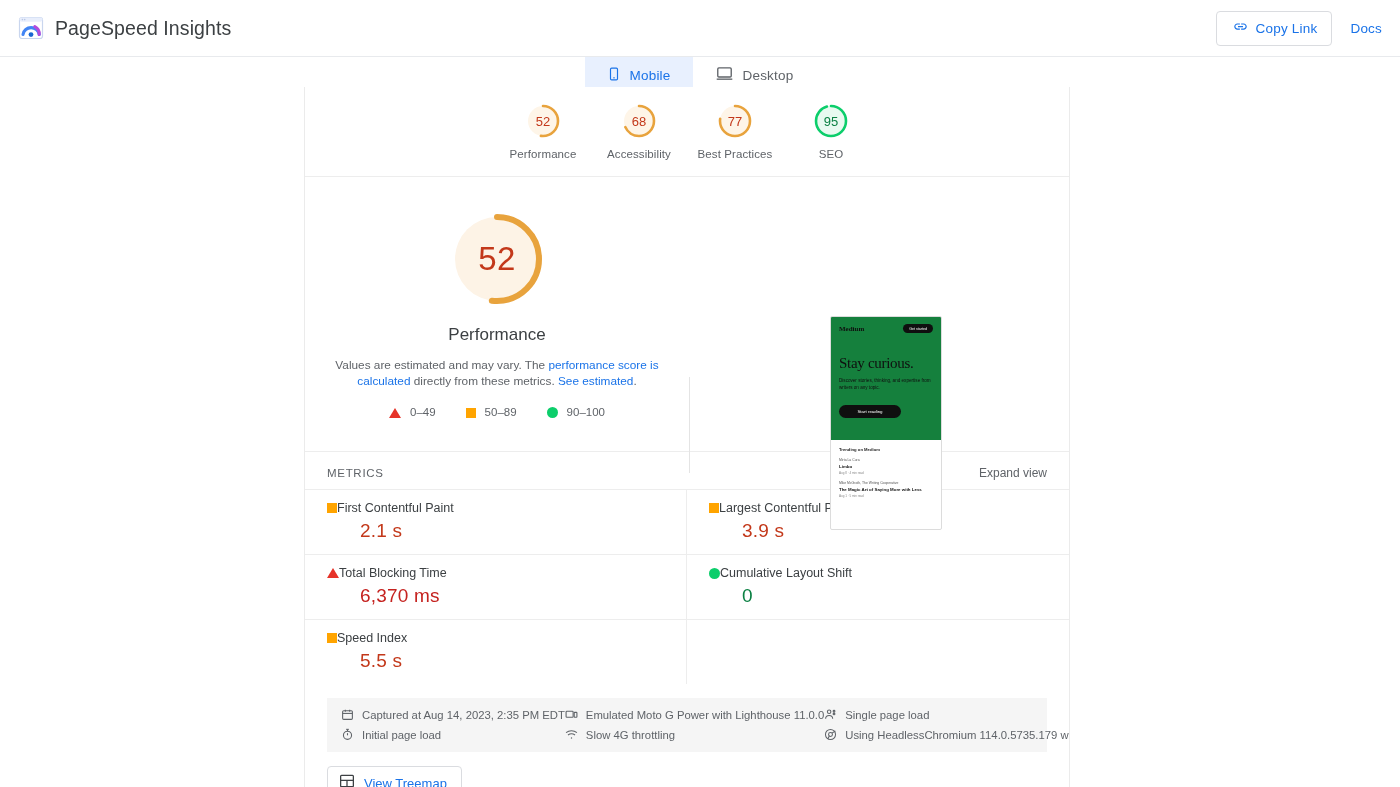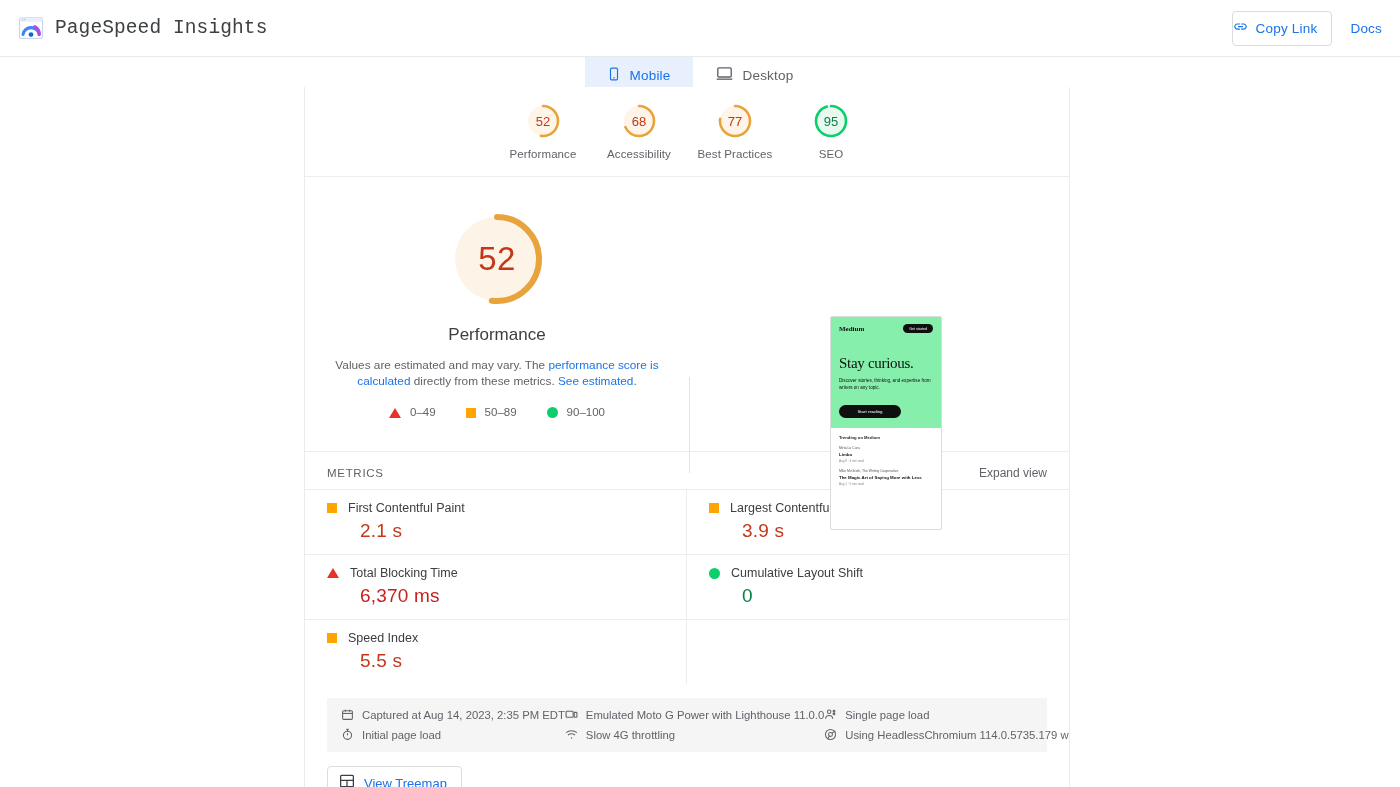--- a/index.html
+++ b/index.html
@@ -15,29 +15,29 @@
   .topbar {
     position: absolute; left: 0; top: 0; width: 1400px; height: 57px;
     background: #ffffff;
     border-bottom: 1px solid #e8eaed;
     display: flex; align-items: center;
   }
   .brand { display: flex; align-items: center; gap: 11px; padding-left: 18px; }
   .brand-logo { width: 26px; height: 26px; position: relative; flex: 0 0 auto; }
   .brand-title {
     font-size: 19.5px; color: #3c4043; letter-spacing: .1px;
-    font-family: Liberation Mono, monospace; font-weight: 400;
+    font-family: Liberation Sans, sans-serif; font-weight: 400;
   }
   .topbar-right {
     margin-left: auto; display: flex; align-items: center; gap: 18px; padding-right: 18px;
   }
   .copy-link-btn {
     display: flex; align-items: center; gap: 8px;
     border: 1px solid #dadce0; border-radius: 4px;
-    padding: 7px 14px 7px 0; background: #fff; cursor: pointer;
+    padding: 7px 14px 7px 16px; background: #fff; cursor: pointer;
   }
   .copy-link-btn .lbl { font-size: 13.5px; color: #1a73e8; font-weight: 500; letter-spacing:.2px;}
   .docs-link { font-size: 13.5px; color: #1a73e8; text-decoration: none; cursor: pointer; letter-spacing:.2px;}
 
   
   .tabs-row {
     position: absolute; left: 0; top: 57px; width: 1400px; height: 36px;
     display: flex; justify-content: center; align-items: stretch;
   }
   .tab {
@@ -104,21 +104,21 @@
   .sw-sq { width: 10px; height: 10px; background: #ffa400; }
   .sw-ci { width: 11px; height: 11px; border-radius: 50%; background: #0cce6b; }
 
   
   .phone-thumb {
     position: absolute; left: 525px; top: 139px;
     width: 112px; height: 214px;
     border: 1px solid #dcdcdc; border-radius: 2px;
     background: #fff; overflow: hidden;
   }
-  .pt-hero { background: #86efac; padding: 7px 8px 10px 8px; }
+  .pt-hero { background: #15803d; padding: 7px 8px 22px 8px; }
   .pt-topbar { display: flex; align-items: center; justify-content: space-between; }
   .pt-logo { font-size: 7px; font-weight: bold; color: #0f0f0f; font-family: "Liberation Serif", serif; }
   .pt-pill { background: #0f0f0f; color: #fff; font-size: 3.6px; border-radius: 7px; padding: 2.5px 6px; }
   .pt-h1 { font-family: "Liberation Serif", serif; font-size: 15px; color: #0f0f0f; margin-top: 22px; letter-spacing:-.3px;}
   .pt-sub { font-size: 4.6px; color: #0f0f0f; margin-top: 6px; line-height: 1.5; }
   .pt-cta { margin-top: 13px; background:#0f0f0f; color:#fff; font-size:4.4px; border-radius:9px; padding:4px 0; text-align:center; width:62px;}
   .pt-list { padding: 7px 8px; }
   .pt-sec { font-size: 4.2px; color: #242424; font-weight: bold; margin-bottom: 6px; }
   .pt-row { margin-bottom: 6px; }
   .pt-auth { font-size: 3.4px; color: #555; }
@@ -132,21 +132,21 @@
   }
   .metrics-title { font-size: 11.5px; color: #5f6368; letter-spacing: .7px; }
   .expand-view { font-size: 12px; color: #5f6368; cursor: pointer; }
   .metrics-grid { display: flex; }
   .mcol { width: 50%; }
   .mcol.left { border-right: 1px solid #ededed; }
   .metric {
     padding: 11px 22px 12px 22px; border-top: 1px solid #ededed;
   }
   .metric.first { border-top: 1px solid #ededed; }
-  .metric-head { display: flex; align-items: center; gap: 11px; }
+  .metric-head { display: flex; align-items: center; }
   .metric-name { font-size: 12.5px; color: #3c4043; }
   .metric-val { margin-top: 5px; margin-left: 33px; font-size: 19px; letter-spacing: .2px; }
   .v-orange { color: #c3381a; }
   .v-red { color: #c5221f; }
   .v-green { color: #0b8043; }
   .metric.blank { border-top: 1px solid #ededed; height: 58px; }
 
   
   .envbar {
     margin: 14px 22px 0 22px; background: #f5f5f5;

